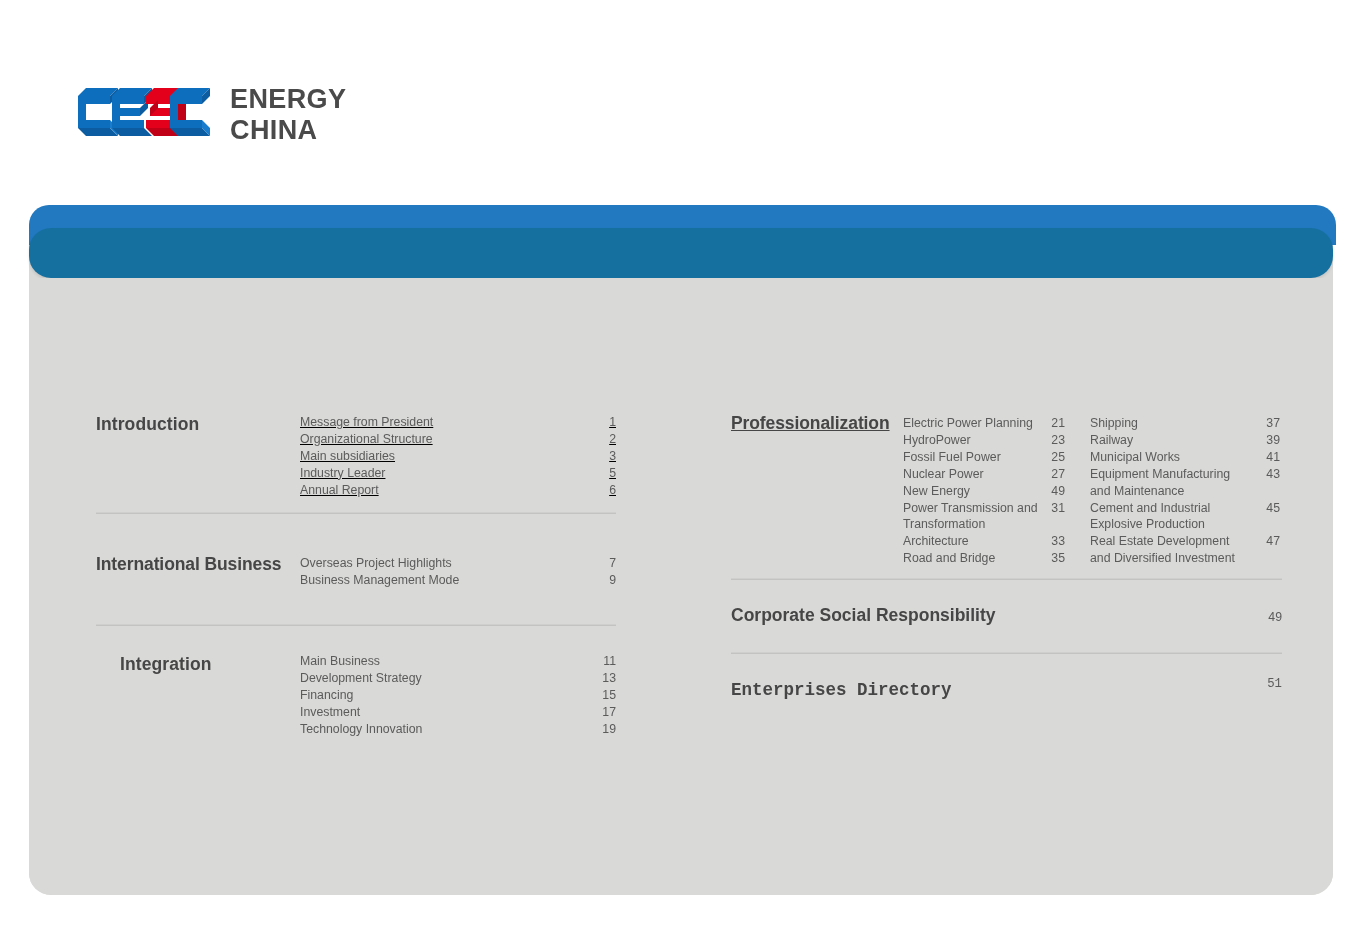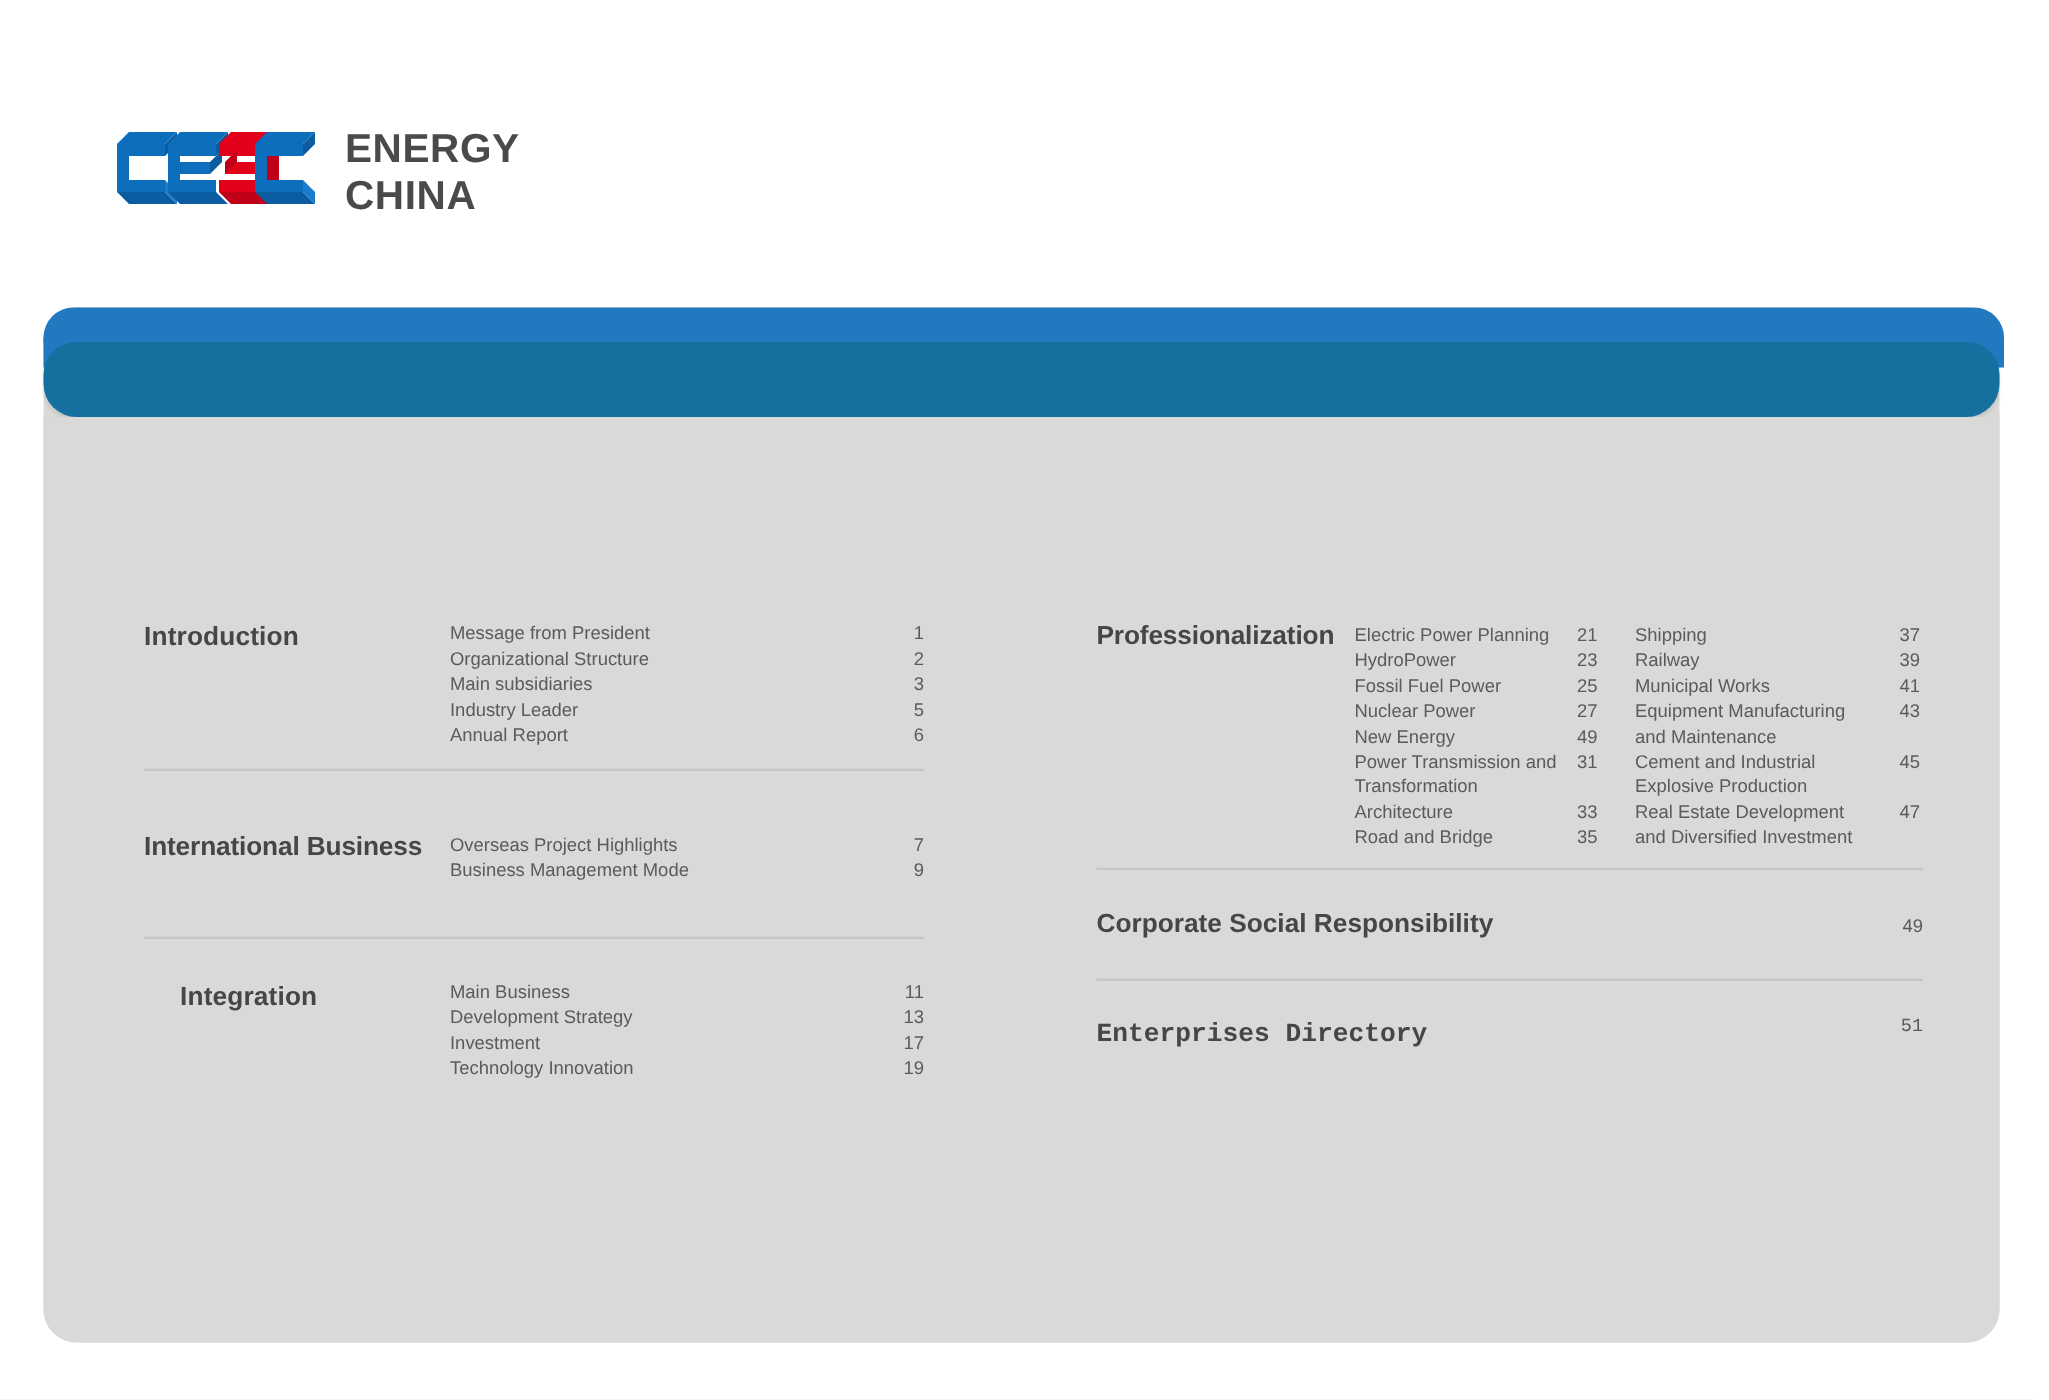--- a/index.html
+++ b/index.html
@@ -122,21 +122,21 @@
     white-space: nowrap;
   }
   .entry .etitle { flex: 1 1 auto; }
   .entry .epage  { flex: 0 0 auto; text-align: right; min-width: 18px; }
 
   
   #toc-left .sec-head { position: absolute; left: 0; }
   #toc-left .entries  { position: absolute; left: 204px; width: 316px; }
 
   
-  #toc-right .sec-head { position: absolute; left: 0; }
+  #toc-right .sec-head { position: absolute; left: 0; text-decoration: underline; }
 
   
   #prof-cols {
     position: absolute;
     left: 172px;
     top: 0;
     width: 379px;
     display: flex;
   }
   #prof-cols .subcol { width: 162px; }
@@ -204,21 +204,21 @@
 <div id="panel"></div>
 <div id="panel-bar-top"></div>
 <div id="panel-bar-top-fill"></div>
 <div id="panel-bar-bottom"></div>
 <div id="panel-body"></div>
 
 <div id="toc-left" class="toc-col">
 
   <div class="sec" style="height:112px;">
     <div class="sec-head" style="top:14px;text-align:right;">Introduction</div>
-    <div class="entries" style="top:14px;">
+    <div class="entries" style="top:14px;text-decoration:underline;">
       <div class="entry">
         <span class="etitle">Message from President</span>
         <span class="epage">1</span>
       </div>
       <div class="entry">
         <span class="etitle">Organizational Structure</span>
         <span class="epage">2</span>
       </div>
       <div class="entry">
         <span class="etitle">Main subsidiaries</span>
@@ -256,20 +256,24 @@
   <div class="sec" style="height:120px;">
     <div class="sec-head" style="top:28px;margin-left:24px;">Integration</div>
     <div class="entries" style="top:27px;">
       <div class="entry">
         <span class="etitle">Main Business</span>
         <span class="epage">11</span>
       </div>
       <div class="entry">
         <span class="etitle">Development Strategy</span>
         <span class="epage">13</span>
+      </div>
+      <div class="entry">
+        <span class="etitle">Financing</span>
+        <span class="epage">15</span>
       </div>
       <div class="entry">
         <span class="etitle">Investment</span>
         <span class="epage">17</span>
       </div>
       <div class="entry">
         <span class="etitle">Technology Innovation</span>
         <span class="epage">19</span>
       </div>
     </div>

